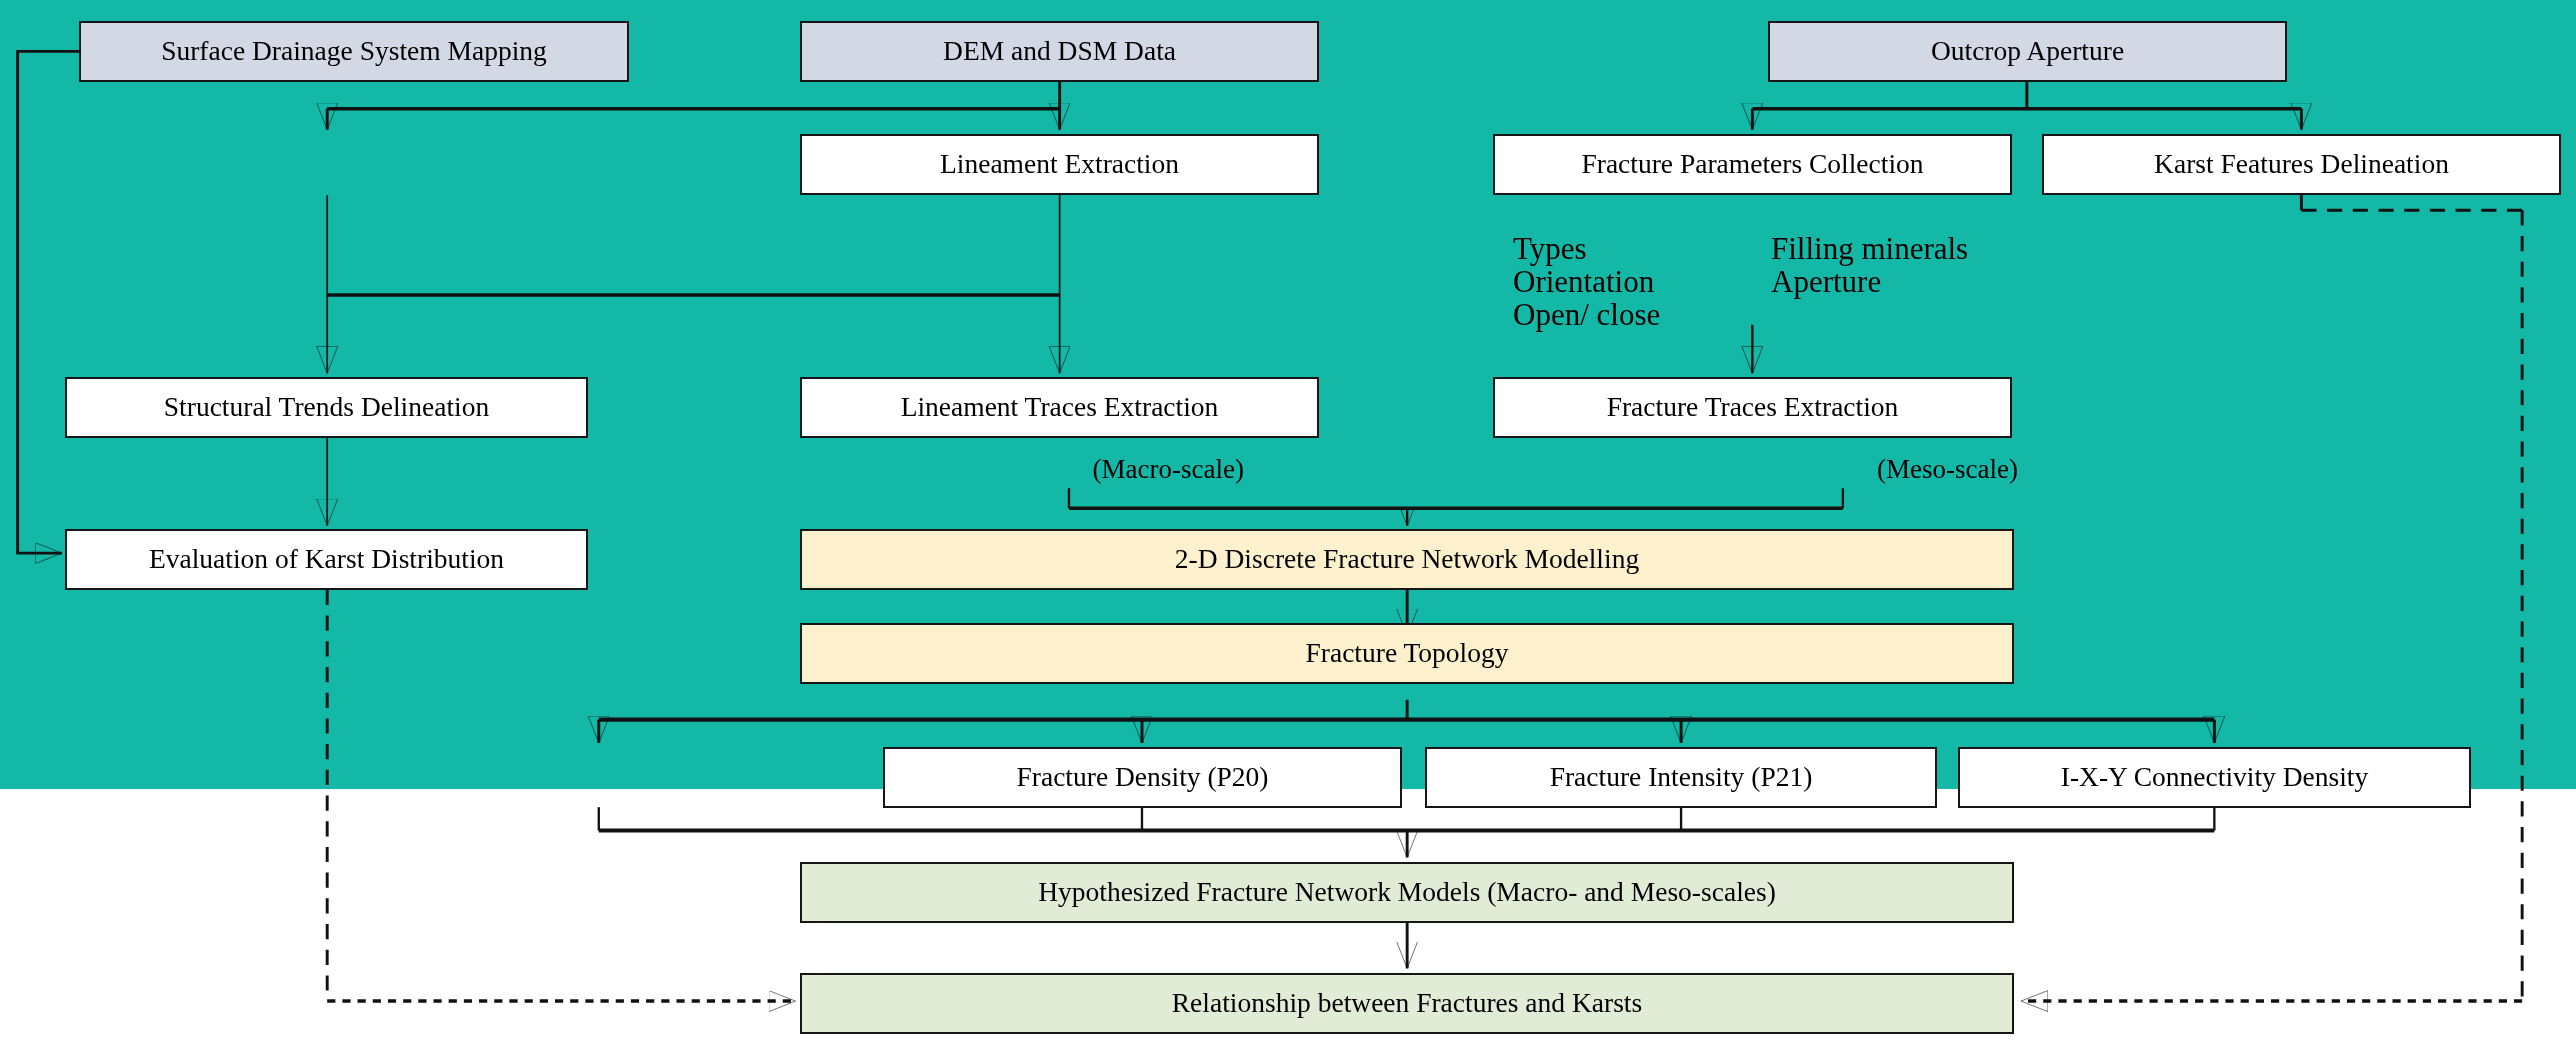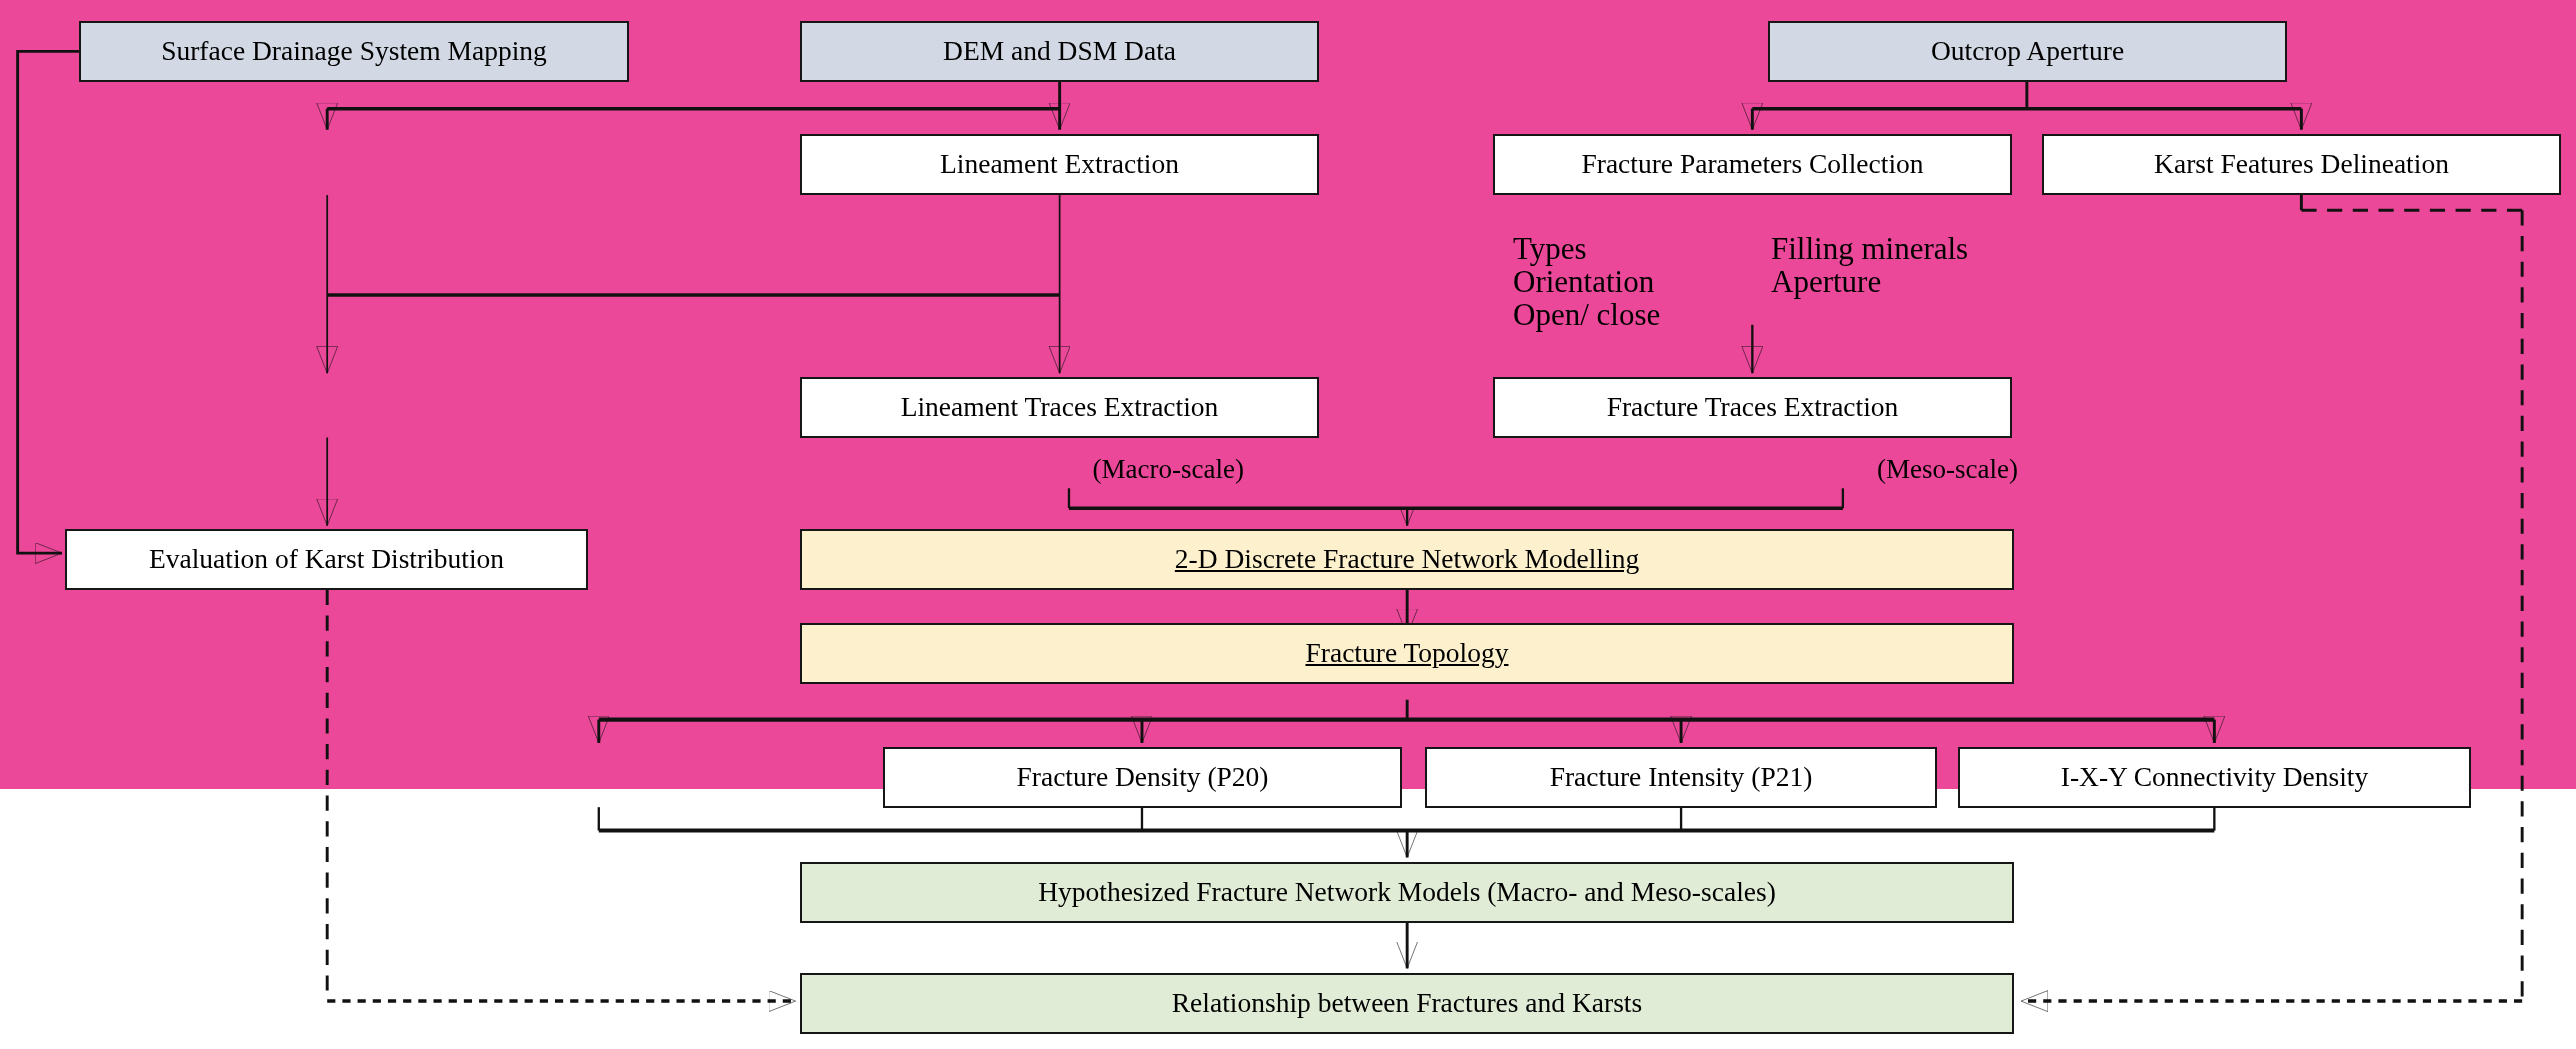--- a/index.html
+++ b/index.html
@@ -1,29 +1,29 @@
 <!DOCTYPE html>
 <html style="--c-source: #d3d9e4; --c-process: #ffffff; --c-model: #fdf1cd; --c-result: #e0ecd6;font-size:9.3px"><head>
 <meta charset="utf-8">
 <style>
   html,body{margin:0;padding:0;background:#ffffff;}
   body{width:2576px;height:1049px;overflow:hidden;
        font-family:"Liberation Serif","DejaVu Serif",serif;color:#000;}
-  #canvas{position:relative;width:2576px;height:789px;background:#ec4899;}
+  #canvas{position:relative;width:2576px;height:789px;background:#14b8a6;}
   #wires{position:absolute;left:0;top:0;width:2576px;height:1049px;}
   #wires path{fill:none;stroke:#111;}
   .s3{stroke-width:3px}.s4{stroke-width:4px}.s5{stroke-width:5px}
   .s6{stroke-width:6px}.s7{stroke-width:7px}
   .dash{stroke-dasharray:26 18}
   .dashd{stroke-dasharray:14 12}
   .node{position:absolute;box-sizing:border-box;border:2.9px solid #161616;
         display:flex;align-items:center;justify-content:center;text-align:center;
         font-size:27.5px;line-height:1.1;background:var(--c-process,#ffffff);}
   .src{background:var(--c-source,#d3d9e4);}
-  .model{background:var(--c-model,#fdf1cd);text-decoration:underline;}
+  .model{background:var(--c-model,#fdf1cd);}
   .result{background:var(--c-result,#e0ecd6);}
   .free{position:absolute;font-size:31px;line-height:33px;white-space:nowrap;margin-top:24px;}
   .scale-label{position:absolute;font-size:27px;text-align:right;width:350px;}
 </style>
 </head>
 <body>
 
 <div id="canvas">
 
   <svg id="wires" viewBox="0 0 4410 1796">
@@ -96,20 +96,21 @@
   <div class="free" style="left:1513px;top:208px">
     <div>Types</div>
     <div>Orientation</div>
     <div>Open/ close</div>
   </div>
   <div class="free" style="left:1771px;top:208px">
     <div>Filling minerals</div>
     <div>Aperture</div>
   </div>
 
+  <div class="node" style="left:65px;top:377px;width:523px;height:61px">Structural Trends Delineation</div>
   <div class="node" style="left:800px;top:377px;width:519px;height:61px">Lineament Traces Extraction</div>
   <div class="node" style="left:1493px;top:377px;width:519px;height:61px">Fracture Traces Extraction</div>
 
   <div class="scale-label" style="left:894px;top:454px">(Macro-scale)</div>
   <div class="scale-label" style="left:1668px;top:454px">(Meso-scale)</div>
 
   <div class="node" style="left:65px;top:529px;width:523px;height:61px">Evaluation of Karst Distribution</div>
   <div class="node model" style="left:800px;top:529px;width:1214px;height:61px">2-D Discrete Fracture Network Modelling</div>
 
   <div class="node model" style="left:800px;top:623px;width:1214px;height:61px">Fracture Topology</div>

